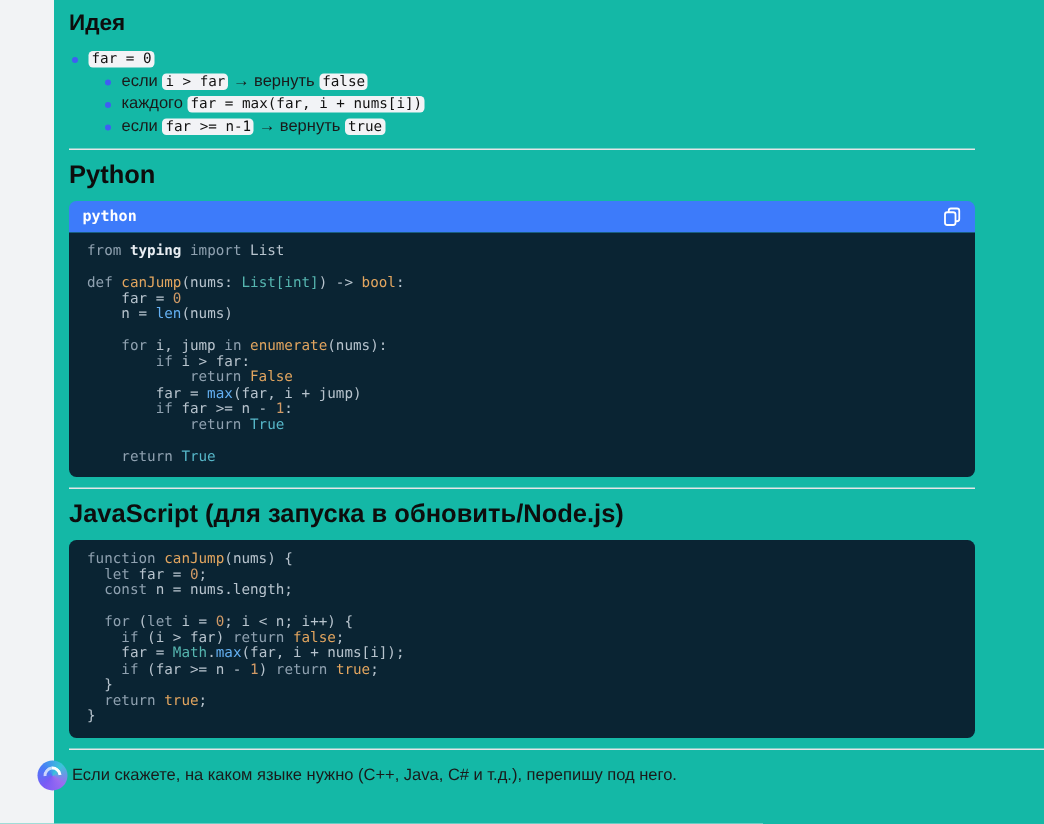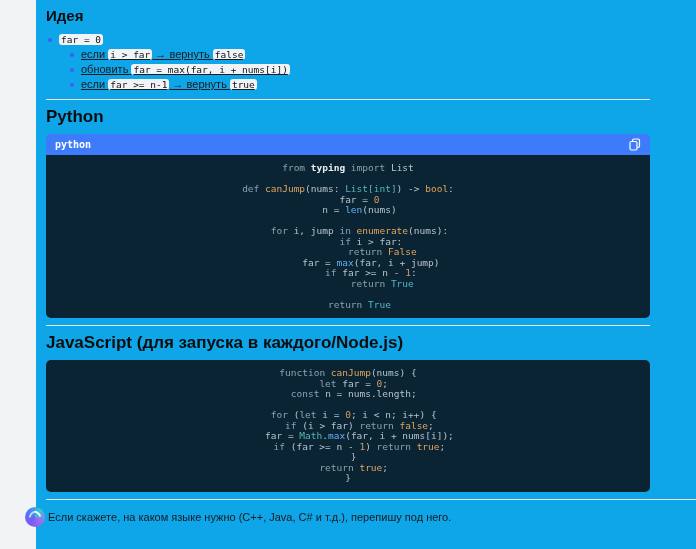--- a/index.html
+++ b/index.html
@@ -6,29 +6,29 @@
   html, body { margin: 0; padding: 0; }
   body {
     width: 696px; height: 549px; overflow: hidden;
     background: #f2f3f5;
     font-family: "Liberation Sans", sans-serif;
     color: #1a1a1a;
   }
   .page { display: flex; height: 100%; }
   .gutter { width: 36px; flex: none; background: #f2f3f5; }
   .content {
-    flex: 1; background: #0ea5e9;
+    flex: 1; background: #14b8a6;
     padding: 5px 46px 0 10px;
   }
 
   
   .idea-title { font-size: 15px; font-weight: 700; color: #0d0d0d; margin: 2px 0 8px; }
   ul.idea-list { list-style: none; margin: 0; padding: 0; }
   ul.idea-list li { position: relative; font-size: 11px; line-height: 15px; padding-left: 13px; color: #1a1a1a; }
-  ul.idea-list li.lvl2 { margin-left: 22px; text-decoration: underline; }
+  ul.idea-list li.lvl2 { margin-left: 22px; }
   ul.idea-list li::before {
     content: ""; position: absolute; left: 2px; top: 6px;
     width: 4px; height: 4px; border-radius: 50%; background: #3f5ef3;
   }
   code.inline {
     font-family: "DejaVu Sans Mono", monospace;
     font-size: 9.5px; color: #111;
     background: #f2f3f6; border-radius: 3px; padding: 0 2px;
   }
 
@@ -48,21 +48,20 @@
     font-family: "DejaVu Sans Mono", monospace;
     font-size: 10px; font-weight: 700; color: #ffffff;
   }
   .copy-icon { display: flex; align-items: center; cursor: pointer; }
   pre.code-body {
     margin: 0; background: #0a2433;
     padding: 8px 12px;
     font-family: "DejaVu Sans Mono", monospace;
     font-size: 9.5px; line-height: 10.5px;
     color: #b7c3cd;
-    text-align: center;
   }
   .code-line { white-space: pre; height: 10.5px; }
   .tk-p  { color: #b7c3cd; }
   .tk-kw { color: #8fa1b0; }
   .tk-b  { color: #e9eef3; font-weight: 700; }
   .tk-or { color: #e2a55f; margin-top: 44px; }
   .tk-num{ color: #d19a66; }
   .tk-bl { color: #64b0f2; }
   .tk-te { color: #56b6b0; }
   .tk-cy { color: #56b6c8; }
@@ -86,21 +85,21 @@
 <body>
 
 <div class="page">
   <div class="gutter"></div>
   <div class="content">
 
     <h3 class="idea-title">Идея</h3>
     <ul class="idea-list" id="idea-list">
         <li class="lvl1"><code class="inline">far = 0</code></li>
         <li class="lvl2"><span>если </span><code class="inline">i &gt; far</code><span> → вернуть </span><code class="inline">false</code></li>
-        <li class="lvl2"><span>обновить </span><code class="inline">far = max(far, i + nums[i])</code></li>
+        <li class="lvl2"><span>каждого </span><code class="inline">far = max(far, i + nums[i])</code></li>
         <li class="lvl2"><span>если </span><code class="inline">far &gt;= n-1</code><span> → вернуть </span><code class="inline">true</code></li>
       </ul>
 
     <hr class="rule">
 
     <h2 class="section-heading">Python</h2>
     <div class="codeblock">
       <div class="code-header">
         <span class="code-lang">python</span>
         <span class="copy-icon">
@@ -108,21 +107,21 @@
             <rect x="3.5" y="1" width="7" height="8.5" rx="1.5" fill="none" stroke="#ffffff" stroke-width="1.2"></rect>
             <rect x="1" y="3.5" width="7" height="8.5" rx="1.5" fill="#3d7bfa" stroke="#ffffff" stroke-width="1.2"></rect>
           </svg>
         </span>
       </div>
       <pre class="code-body" id="py-code"><div class="code-line"><span class="tk-kw">from </span><span class="tk-b">typing</span><span class="tk-kw"> import </span><span class="tk-p">List</span></div><div class="code-line">&nbsp;</div><div class="code-line"><span class="tk-kw">def </span><span class="tk-or">canJump</span><span class="tk-p">(nums: </span><span class="tk-te">List[int]</span><span class="tk-p">) -&gt; </span><span class="tk-or">bool</span><span class="tk-p">:</span></div><div class="code-line"><span class="tk-p">    far = </span><span class="tk-num">0</span></div><div class="code-line"><span class="tk-p">    n = </span><span class="tk-bl">len</span><span class="tk-p">(nums)</span></div><div class="code-line">&nbsp;</div><div class="code-line"><span class="tk-kw">    for </span><span class="tk-p">i, jump </span><span class="tk-kw">in </span><span class="tk-or">enumerate</span><span class="tk-p">(nums):</span></div><div class="code-line"><span class="tk-kw">        if </span><span class="tk-p">i &gt; far:</span></div><div class="code-line"><span class="tk-kw">            return </span><span class="tk-or">False</span></div><div class="code-line"><span class="tk-p">        far = </span><span class="tk-bl">max</span><span class="tk-p">(far, i + jump)</span></div><div class="code-line"><span class="tk-kw">        if </span><span class="tk-p">far &gt;= n - </span><span class="tk-num">1</span><span class="tk-p">:</span></div><div class="code-line"><span class="tk-kw">            return </span><span class="tk-cy">True</span></div><div class="code-line">&nbsp;</div><div class="code-line"><span class="tk-kw">    return </span><span class="tk-cy">True</span></div></pre>
     </div>
 
     <hr class="rule">
 
-    <h2 class="section-heading">JavaScript (для запуска в каждого/Node.js)</h2>
+    <h2 class="section-heading">JavaScript (для запуска в обновить/Node.js)</h2>
     <div class="codeblock">
       <pre class="code-body" id="js-code"><div class="code-line"><span class="tk-kw">function </span><span class="tk-or">canJump</span><span class="tk-p">(nums) {</span></div><div class="code-line"><span class="tk-kw">  let </span><span class="tk-p">far = </span><span class="tk-num">0</span><span class="tk-p">;</span></div><div class="code-line"><span class="tk-kw">  const </span><span class="tk-p">n = nums.length;</span></div><div class="code-line">&nbsp;</div><div class="code-line"><span class="tk-kw">  for </span><span class="tk-p">(</span><span class="tk-kw">let </span><span class="tk-p">i = </span><span class="tk-num">0</span><span class="tk-p">; i &lt; n; i++) {</span></div><div class="code-line"><span class="tk-kw">    if </span><span class="tk-p">(i &gt; far) </span><span class="tk-kw">return </span><span class="tk-or">false</span><span class="tk-p">;</span></div><div class="code-line"><span class="tk-p">    far = </span><span class="tk-te">Math</span><span class="tk-p">.</span><span class="tk-bl">max</span><span class="tk-p">(far, i + nums[i]);</span></div><div class="code-line"><span class="tk-kw">    if </span><span class="tk-p">(far &gt;= n - </span><span class="tk-num">1</span><span class="tk-p">) </span><span class="tk-kw">return </span><span class="tk-or">true</span><span class="tk-p">;</span></div><div class="code-line"><span class="tk-p">  }</span></div><div class="code-line"><span class="tk-kw">  return </span><span class="tk-or">true</span><span class="tk-p">;</span></div><div class="code-line"><span class="tk-p">}</span></div></pre>
     </div>
 
     <hr class="rule full">
 
     <div class="footer">
       <div class="avatar"></div>
       <div class="footer-text">Если скажете, на каком языке нужно (C++, Java, C# и т.д.), перепишу под него.</div>
     </div>

